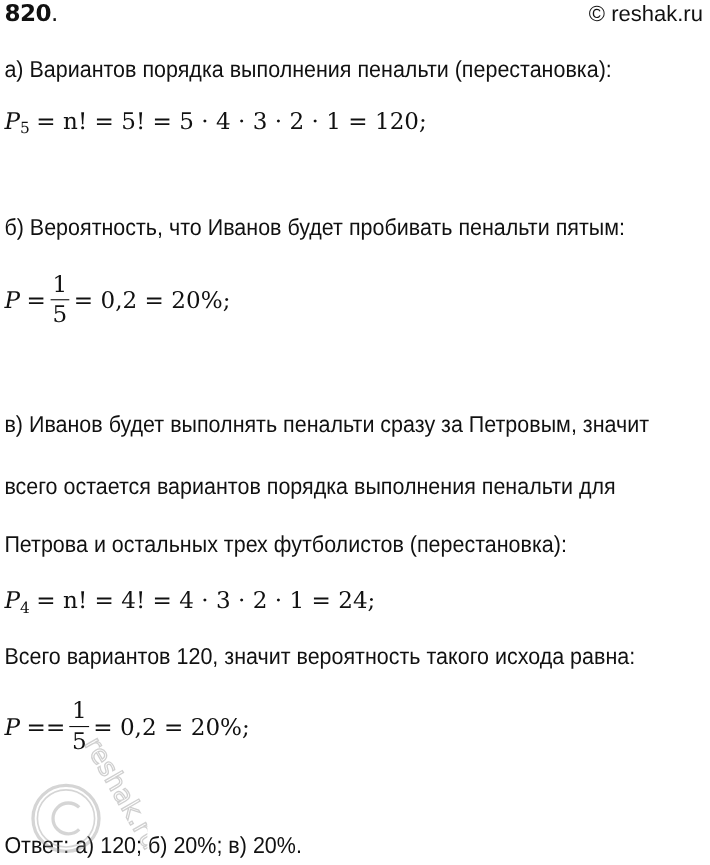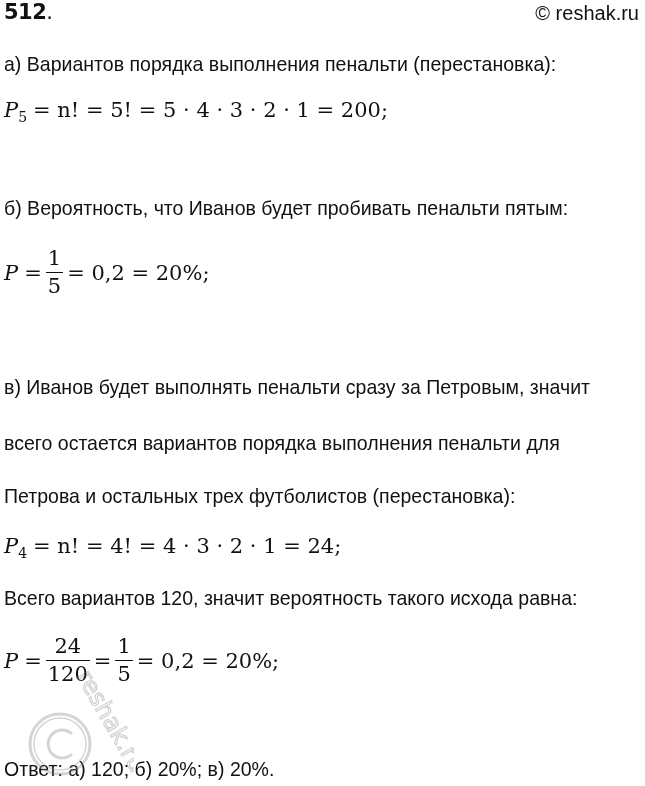--- a/index.html
+++ b/index.html
@@ -17,29 +17,29 @@
   .sub { font-size: 14px; position: relative; top: 7px; }
   .frac { display: inline-flex; flex-direction: column; align-items: center; margin: 0 4px; line-height: 1; }
   .frac .n { padding: 0 2px 3px; }
   .frac .d { padding: 3px 2px 0; border-top: 1.5px solid #111; }
   .sp { display: inline-block; width: 6px; }
   .watermark { left: 14px; top: 666px; opacity: 0.35; pointer-events: none; }
 </style>
 </head>
 <body>
 
-<div class="abs num"><span>512</span><span style="font-weight:normal">.</span></div>
+<div class="abs num"><span>820</span><span style="font-weight:normal">.</span></div>
 <div class="abs site">© reshak.ru</div>
 
 <div class="abs txt" style="left:4px; top:52px;">а) Вариантов порядка выполнения пенальти (перестановка):</div>
 <div class="abs math" style="left:4px; top:98px;">
   <i>P</i>
     <span class="sub">5</span>
     <span class="sp"></span>
-    <span>= n! = 5! = 5 · 4 · 3 · 2 · 1 = 200;</span>
+    <span>= n! = 5! = 5 · 4 · 3 · 2 · 1 = 120;</span>
 </div>
 
 <div class="abs txt" style="left:4px; top:196px;">б) Вероятность, что Иванов будет пробивать пенальти пятым:</div>
 <div class="abs math" style="left:4px; top:248px;">
   <i>P</i>
     <span class="sp"></span>
   <span>=</span>
   <span class="frac">
       <span class="n">1</span>
       <span class="d">5</span>
@@ -54,24 +54,20 @@
   <i>P</i>
     <span class="sub">4</span>
     <span class="sp"></span>
     <span>= n! = 4! = 4 · 3 · 2 · 1 = 24;</span>
 </div>
 <div class="abs txt" style="left:4px; top:586px;">Всего вариантов 120, значит вероятность такого исхода равна:</div>
 <div class="abs math" style="left:4px; top:636px;">
   <i>P</i>
     <span class="sp"></span>
   <span>=</span>
-  <span class="frac">
-      <span class="n">24</span>
-      <span class="d">120</span>
-    </span>
   <span>=</span>
   <span class="frac">
       <span class="n">1</span>
       <span class="d">5</span>
     </span>
   <span>= 0,2 = 20%;</span>
 </div>
 
 <div class="abs txt" style="left:4px; top:757px;">Ответ:  а) 120;  б) 20%;  в) 20%.</div>
 

